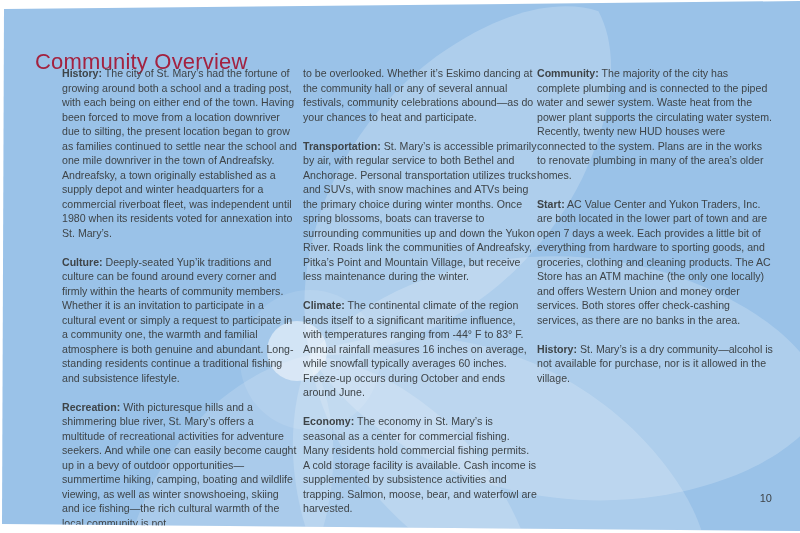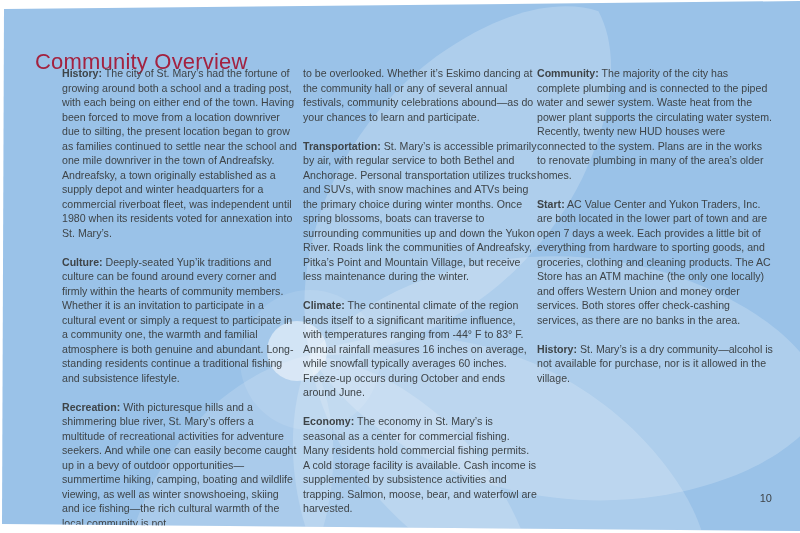--- a/index.html
+++ b/index.html
@@ -84,21 +84,21 @@
       <span>Deeply-seated Yup’ik traditions and culture can be found around every corner and firmly within the hearts of community members. Whether it is an invitation to participate in a cultural event or simply a request to participate in a community one, the warmth and familial atmosphere is both genuine and abundant. Long-standing residents continue a traditional fishing and subsistence lifestyle.</span>
     </p>
     <p>
       <b>Recreation:</b>
       <span>With picturesque hills and a shimmering blue river, St. Mary’s offers a multitude of recreational activities for adventure seekers. And while one can easily become caught up in a bevy of outdoor opportunities—summertime hiking, camping, boating and wildlife viewing, as well as winter snowshoeing, skiing and ice fishing—the rich cultural warmth of the local community is not</span>
     </p>
   </div>
 
   <div class="col col-2">
     <p>
-      <span>to be overlooked. Whether it’s Eskimo dancing at the community hall or any of several annual festivals, community celebrations abound—as do your chances to learn and participate.</span>
+      <span>to be overlooked. Whether it’s Eskimo dancing at the community hall or any of several annual festivals, community celebrations abound—as do your chances to heat and participate.</span>
     </p>
     <p>
       <b>Transportation:</b>
       <span>St. Mary’s is accessible primarily by air, with regular service to both Bethel and Anchorage. Personal transportation utilizes trucks and SUVs, with snow machines and ATVs being the primary choice during winter months. Once spring blossoms, boats can traverse to surrounding communities up and down the Yukon River. Roads link the communities of Andreafsky, Pitka’s Point and Mountain Village, but receive less maintenance during the winter.</span>
     </p>
     <p>
       <b>Climate:</b>
       <span>The continental climate of the region lends itself to a significant maritime influence, with temperatures ranging from -44° F to 83° F. Annual rainfall measures 16 inches on average, while snowfall typically averages 60 inches. Freeze-up occurs during October and ends around June.</span>
     </p>
     <p>

